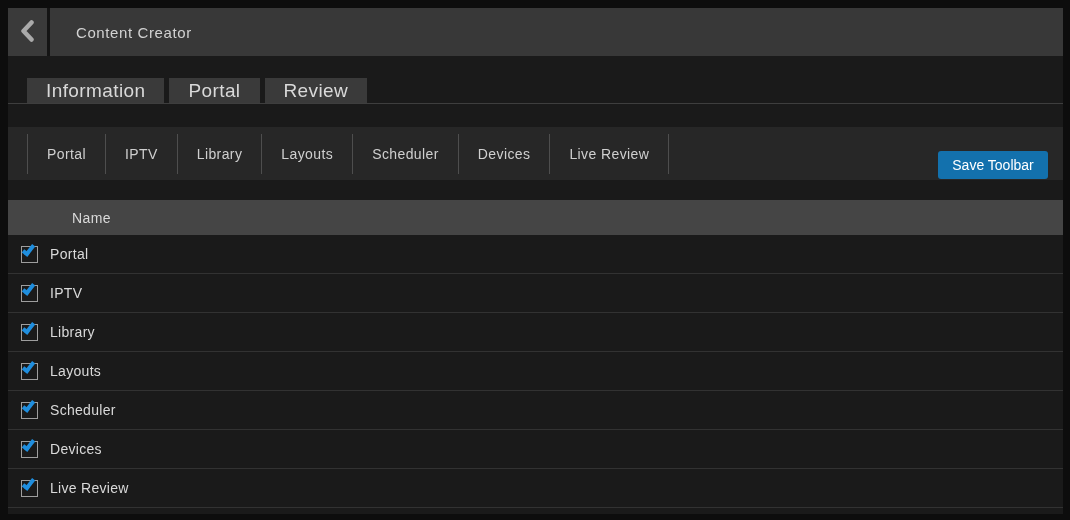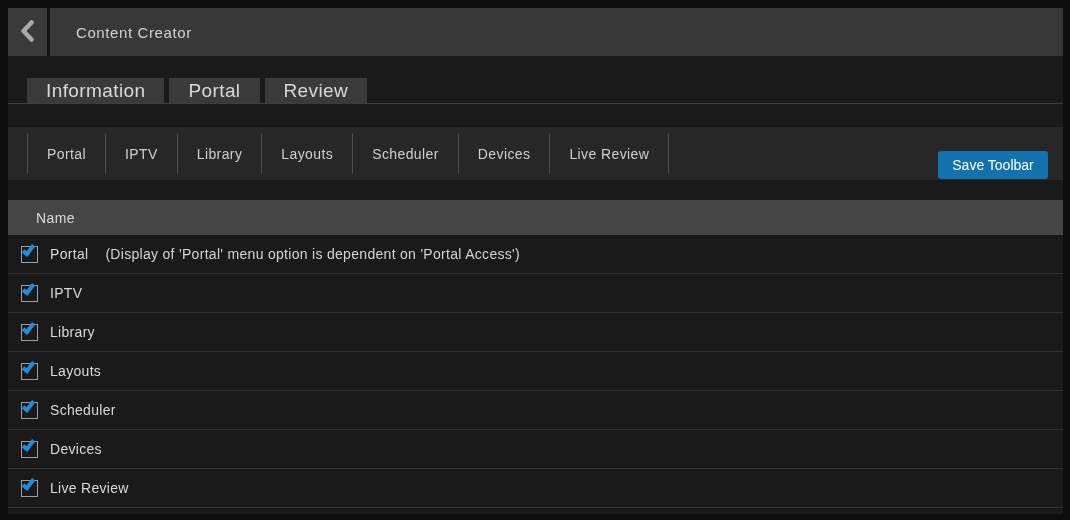--- a/index.html
+++ b/index.html
@@ -81,21 +81,21 @@
     border: none; border-radius: 3px;
     font-size: 14px; cursor: pointer;
     font-family: "Liberation Sans", sans-serif;
     margin-top: 12px;
   }
   
   .table-header {
     position: absolute; top: 192px; left: 0; right: 0; height: 35px;
     background: #454545;
     color: #dadada; font-size: 14px; letter-spacing: 0.4px;
-    display: flex; align-items: center; padding-left: 28px;
+    display: flex; align-items: center; padding-left: 64px;
   }
   .rows {
     position: absolute; top: 227px; left: 0; right: 0;
   }
   .row {
     height: 39px;
     border-bottom: 1px solid #323232;
     display: flex; align-items: center;
     position: relative;
   }
@@ -163,21 +163,20 @@
   <div class="table-header">
     <span>Name</span>
   </div>
 
   <div class="rows">
       <div class="row">
         <span class="checkbox checked">
           <span class="check-icon"></span>
         </span>
         <span class="row-label">Portal</span>
-        <span class="row-note">(Display of 'Portal' menu option is dependent on 'Portal Access')</span>
       </div>
       <div class="row">
         <span class="checkbox checked">
           <span class="check-icon"></span>
         </span>
         <span class="row-label">IPTV</span>
       </div>
       <div class="row">
         <span class="checkbox checked">
           <span class="check-icon"></span>

